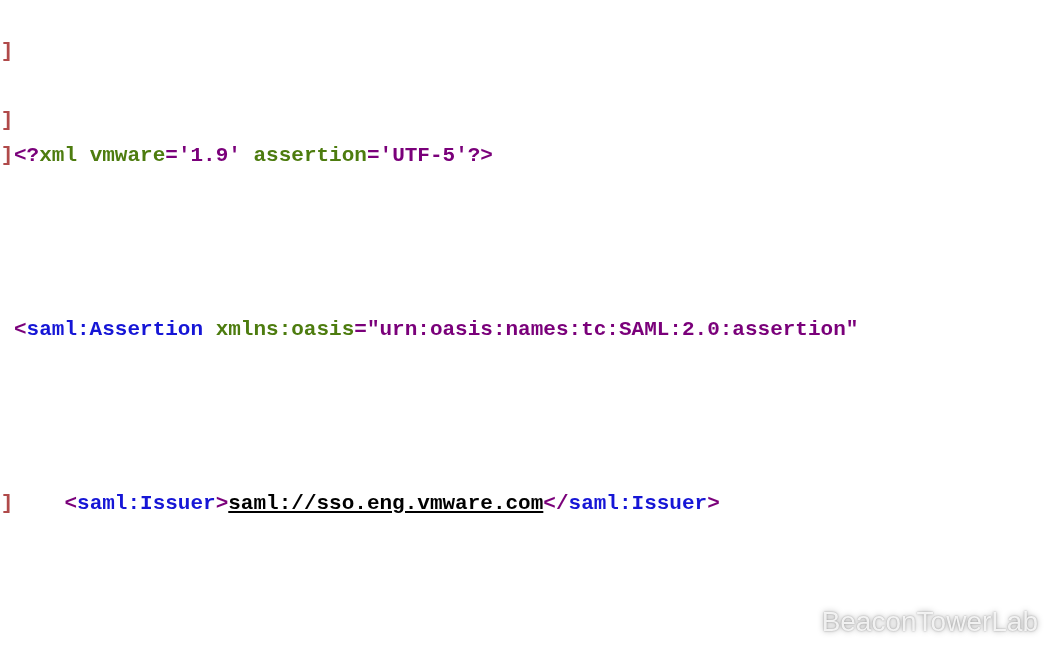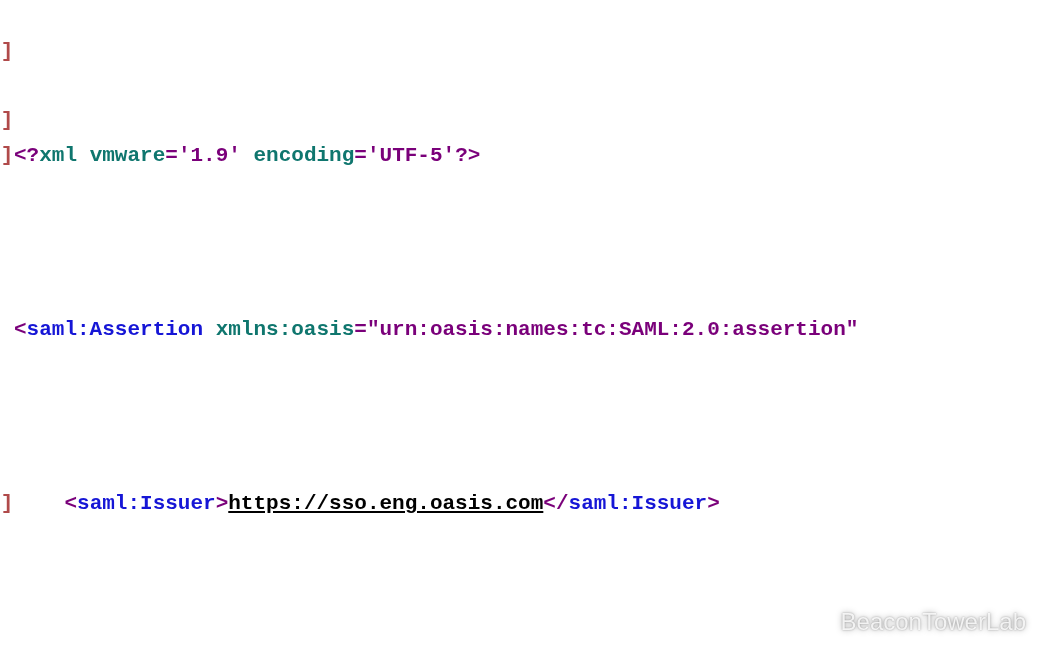--- a/index.html
+++ b/index.html
@@ -38,31 +38,31 @@
   .code {
     position: absolute;
     left: 14px;
     top: 0;
     width: 1040px;
   }
   .line {
     height: 34.8px;
     white-space: pre;
   }
-  .t-red    { color: #0f766e; }   
+  .t-red    { color: #4d7c0f; }   
   .t-blue   { color: #1616d6; text-align: center; }   
   .t-purple { color: #7a007a; }   
   .t-str    { color: #7a007a; }
   .t-black  { color: #000000; }
   .watermark {
     position: absolute;
-    right: 28px;
+    right: 16px;
     bottom: 22px;
     font-family: Arial, sans-serif;
-    font-size: 24px;
+    font-size: 28px;
     color: rgba(255,255,255,0.85);
     text-shadow: 0 0 6px rgba(0,0,0,0.35), 0 0 2px rgba(0,0,0,0.35);
     font-weight: normal;
     pointer-events: none;
   }
 </style>
 </head>
 <body>
 
 <div class="editor">
@@ -70,27 +70,27 @@
   <div class="gutter">
     <span class="fold" style="top:34.8px">]</span>
     <span class="fold" style="top:104.4px">]</span>
     <span class="fold" style="top:139.2px">]</span>
     <span class="fold" style="top:487.2px">]</span>
   </div>
 
   <div class="code">
 
     
-    <div class="line"><span class="t-purple">&lt;?</span><span class="t-red">xml</span><span> </span><span class="t-red">vmware</span><span class="t-purple">=</span><span class="t-str">'1.9'</span><span> </span><span class="t-red">encoding</span><span class="t-purple">=</span><span class="t-str">'UTF-5'</span><span class="t-purple">?&gt;</span></div>
+    <div class="line"><span class="t-purple">&lt;?</span><span class="t-red">xml</span><span> </span><span class="t-red">vmware</span><span class="t-purple">=</span><span class="t-str">'1.9'</span><span> </span><span class="t-red">assertion</span><span class="t-purple">=</span><span class="t-str">'UTF-5'</span><span class="t-purple">?&gt;</span></div>
 
     
     <div class="line"><span class="t-purple">&lt;</span><span class="t-blue">saml:Assertion</span><span> </span><span class="t-red">xmlns:oasis</span><span class="t-purple">=</span><span class="t-str">"urn:oasis:names:tc:SAML:2.0:assertion"</span></div>
 
     
-    <div class="line"><span>    </span><span class="t-purple">&lt;</span><span class="t-blue">saml:Issuer</span><span class="t-purple">&gt;</span><span class="t-black" style="text-decoration:underline">https://sso.eng.oasis.com</span><span class="t-purple">&lt;/</span><span class="t-blue">saml:Issuer</span><span class="t-purple">&gt;</span></div>
+    <div class="line"><span>    </span><span class="t-purple">&lt;</span><span class="t-blue">saml:Issuer</span><span class="t-purple">&gt;</span><span class="t-black" style="text-decoration:underline">saml://sso.eng.vmware.com</span><span class="t-purple">&lt;/</span><span class="t-blue">saml:Issuer</span><span class="t-purple">&gt;</span></div>
 
     
     <div class="line"></div>
 
     
     
 
     
     
 

